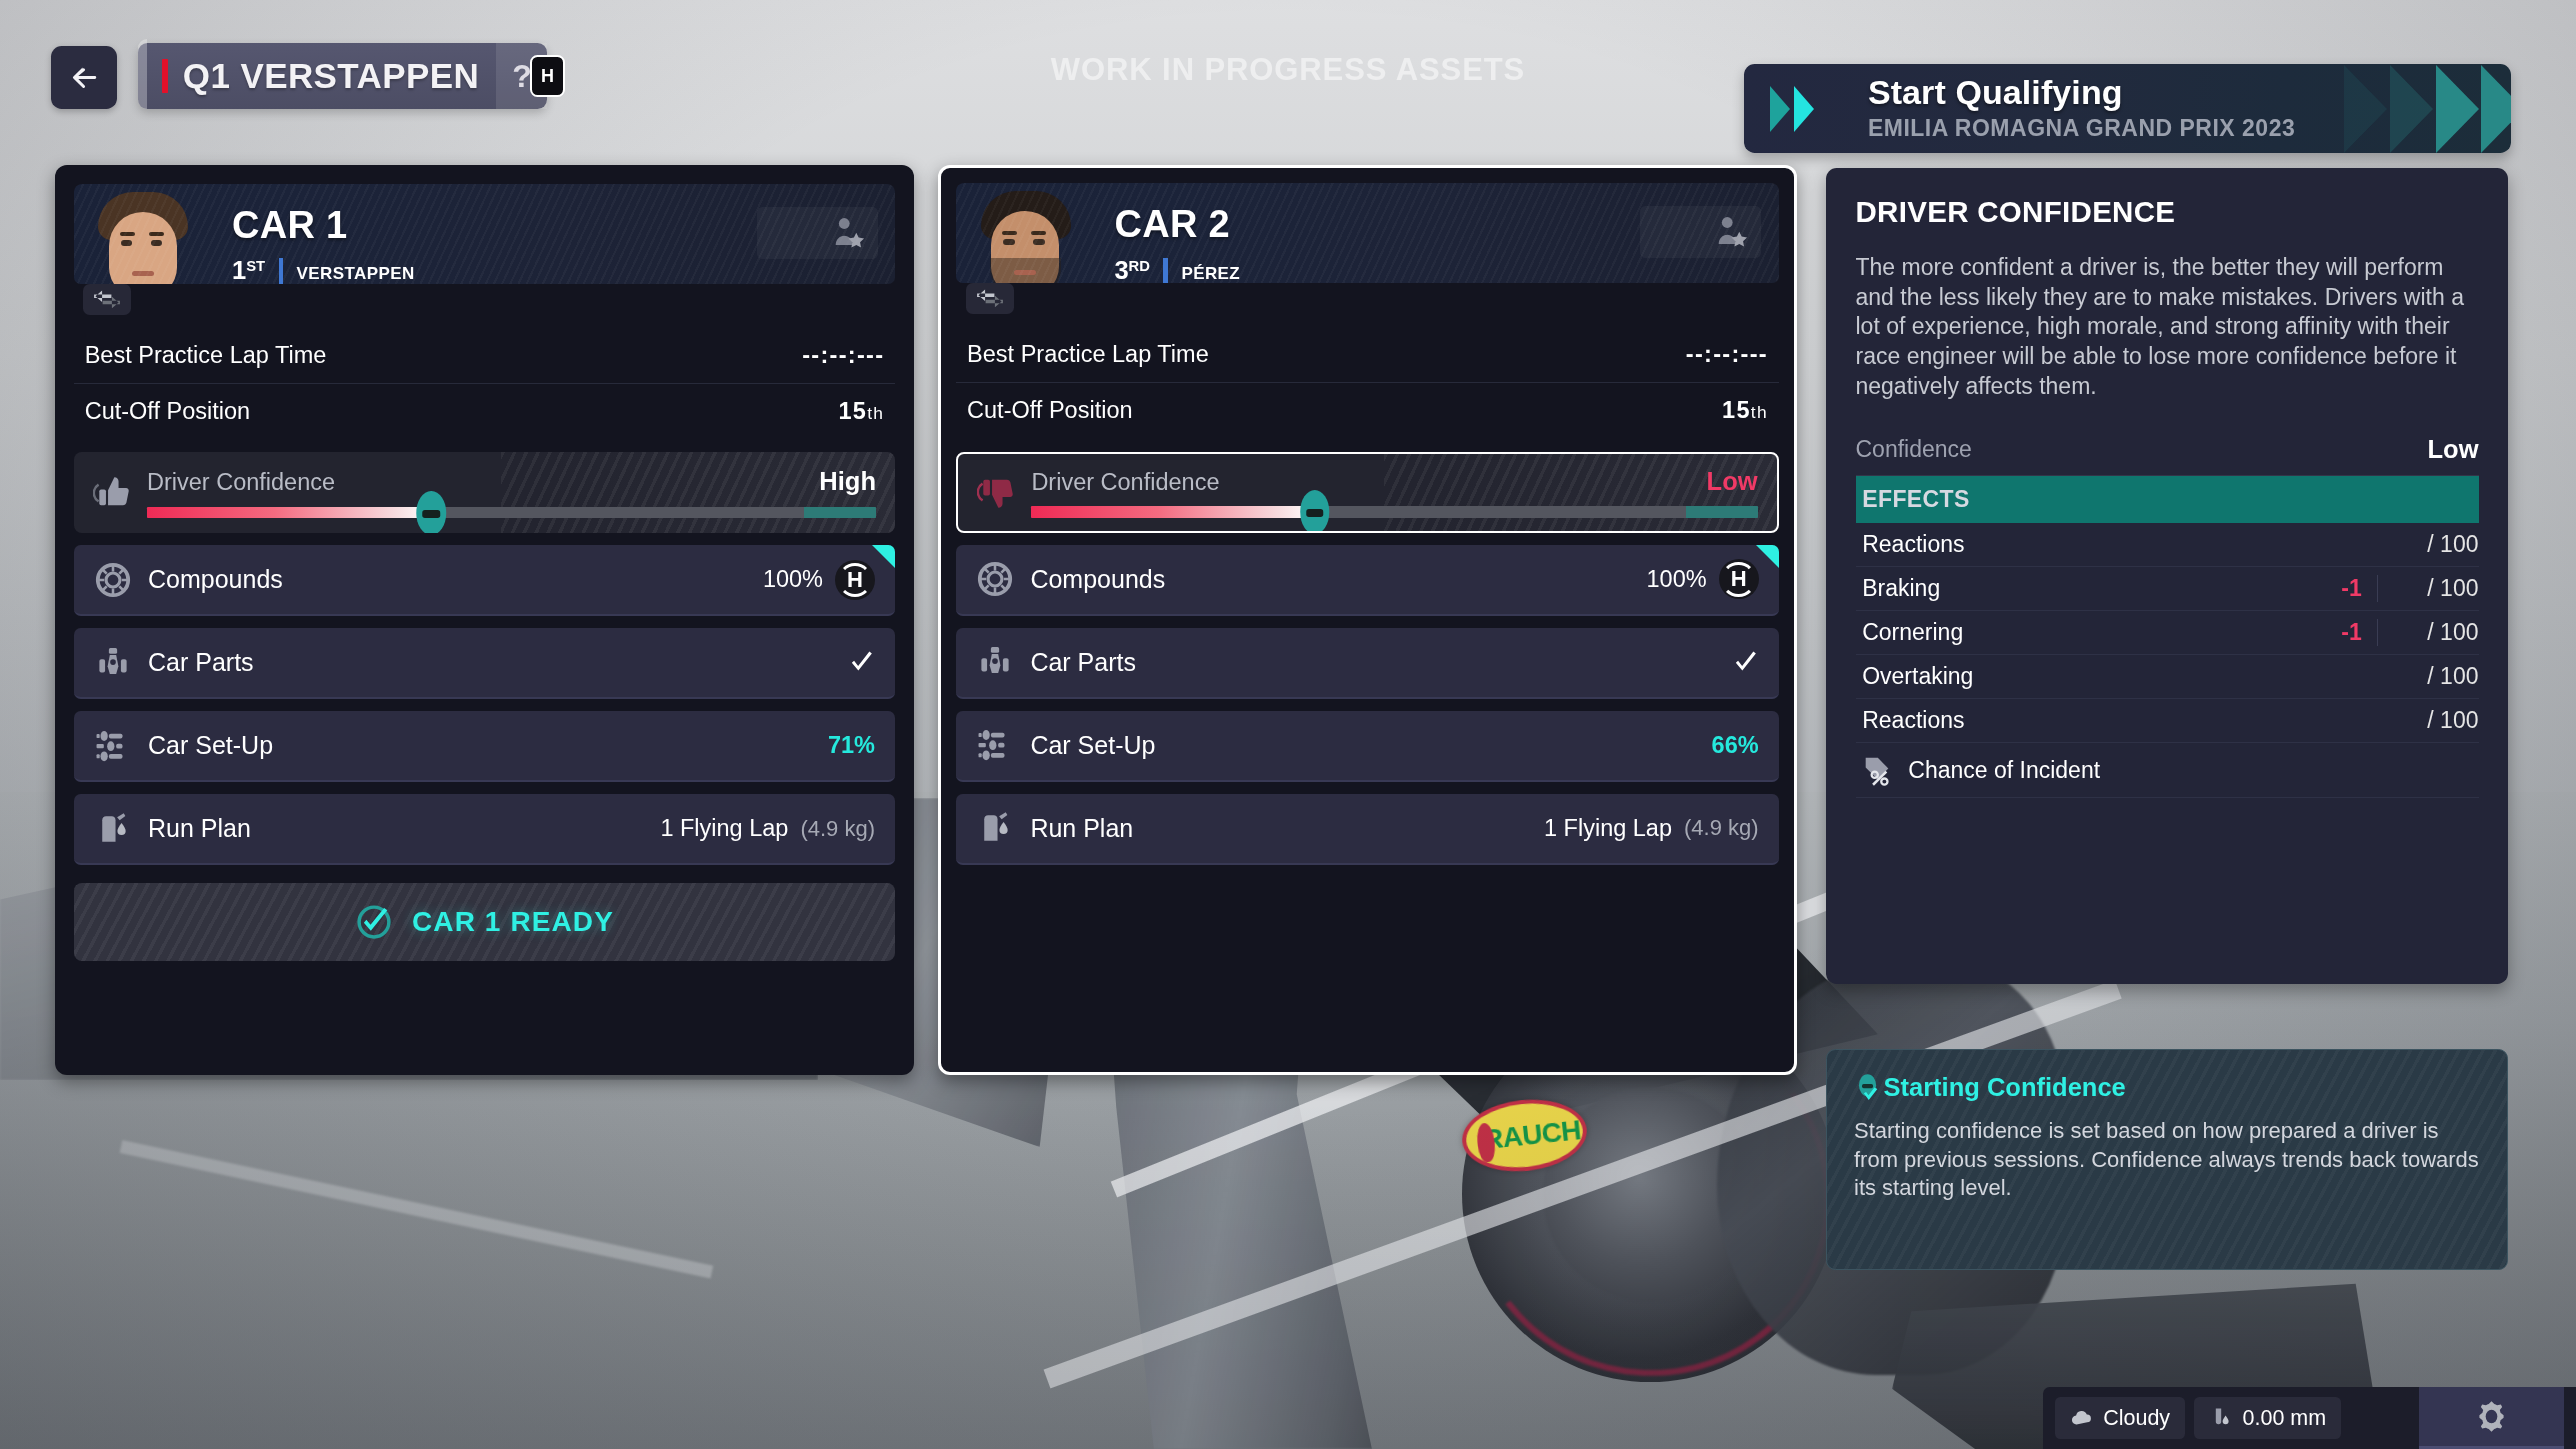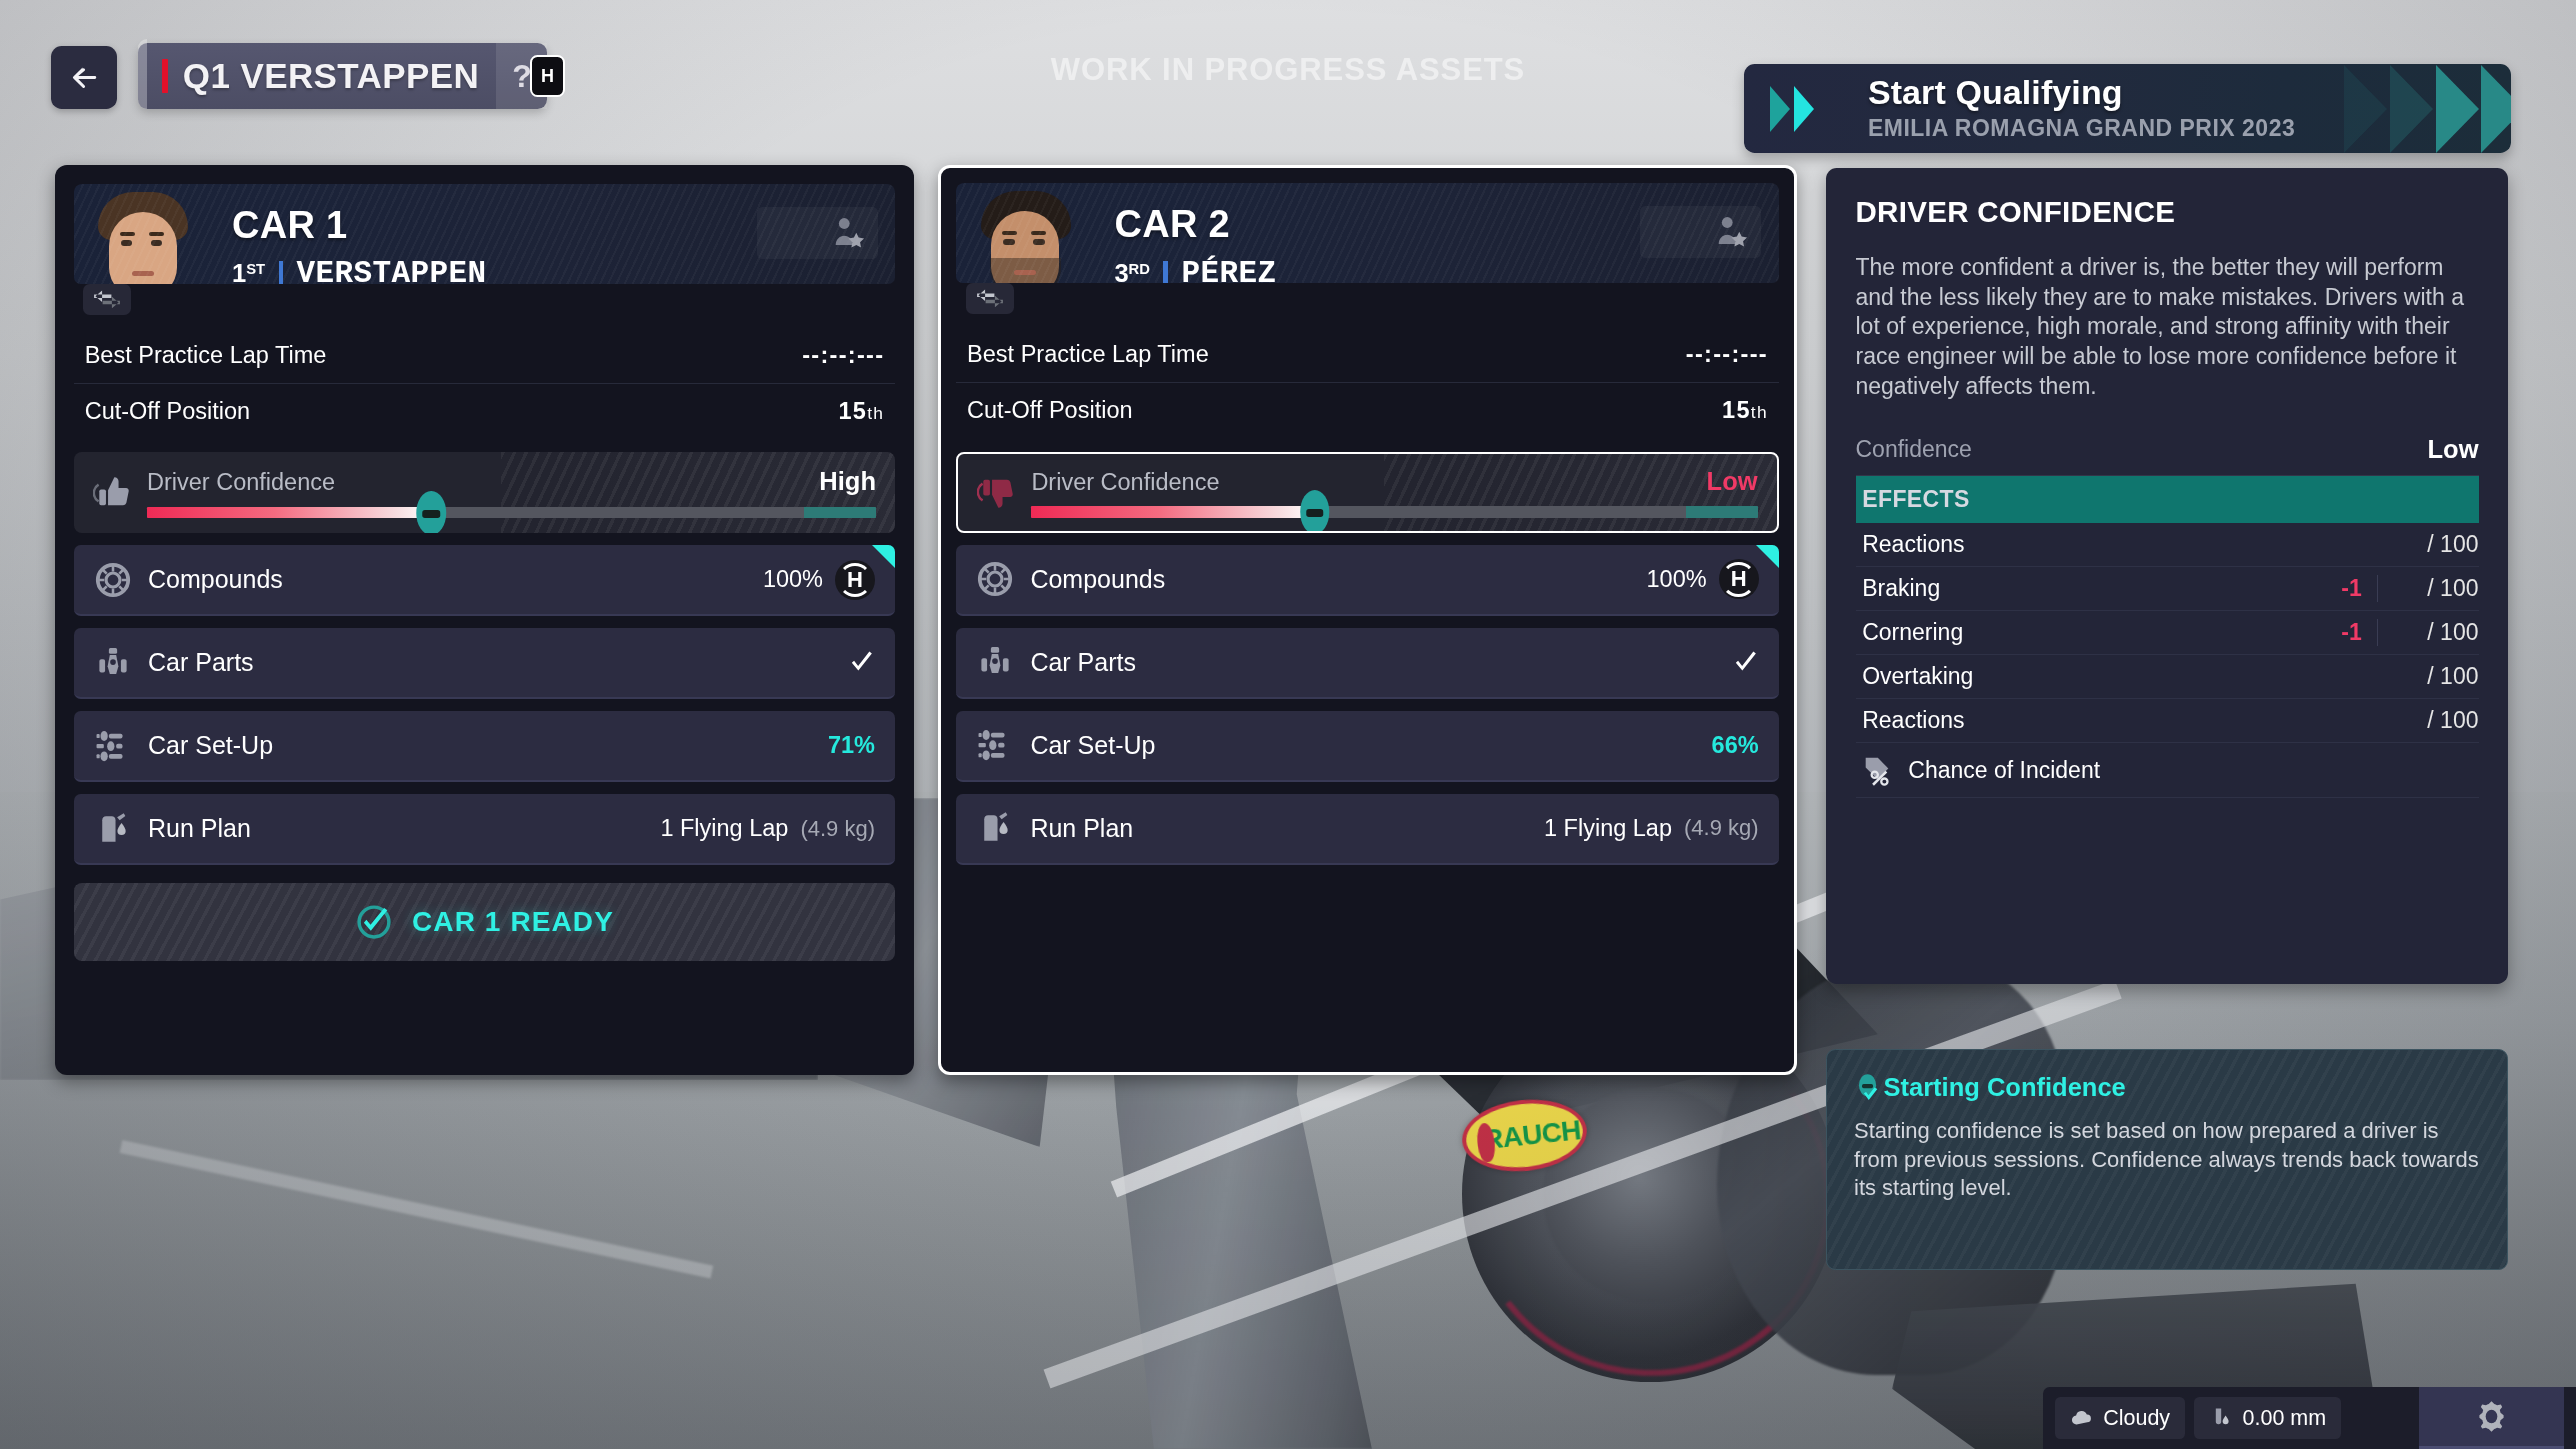--- a/index.html
+++ b/index.html
@@ -310,21 +310,21 @@
   .car-name {
     font-size: 38px; font-weight: bold; color: #ffffff;
     text-shadow: 0 2px 3.4px rgba(0,0,0,.45); letter-spacing: 0.3px;
   }
   .driver-line {
     display: flex; align-items: baseline; gap: 0; margin-top: 9.4px;
   }
   .pos-num { font-size: 25.5px; font-weight: bold; color: #ffffff; }
   .pos-sup { font-size: 14.8px; font-weight: bold; color: #ffffff; vertical-align: super; position: relative; top: -8px; }
   .pos-div { width: 4.7px; height: 25.5px; background: #3f78d4; margin: 0 13.4px; align-self: center; }
-  .driver-surname { font-size: 31px; font-weight: bold; color: #ffffff; letter-spacing: 0.4px; font-family: Liberation Mono, monospace; }
+  .driver-surname { font-size: 17px; font-weight: bold; color: #ffffff; letter-spacing: 0.4px; }
 
   .rating-box {
     position: absolute; right: 17.4px; top: 23px; width: 121px; height: 52px;
     border-radius: 5.4px; background: rgba(255,255,255,.045); z-index: 3;
     display: flex; align-items: center; justify-content: flex-end; padding-right: 8px;
   }
   .rating-icon { width: 42px; height: 38px; opacity: .75; }
 
   .swap-btn {
     width: 48px; margin-left: 9.4px; border-radius: 6.7px;

